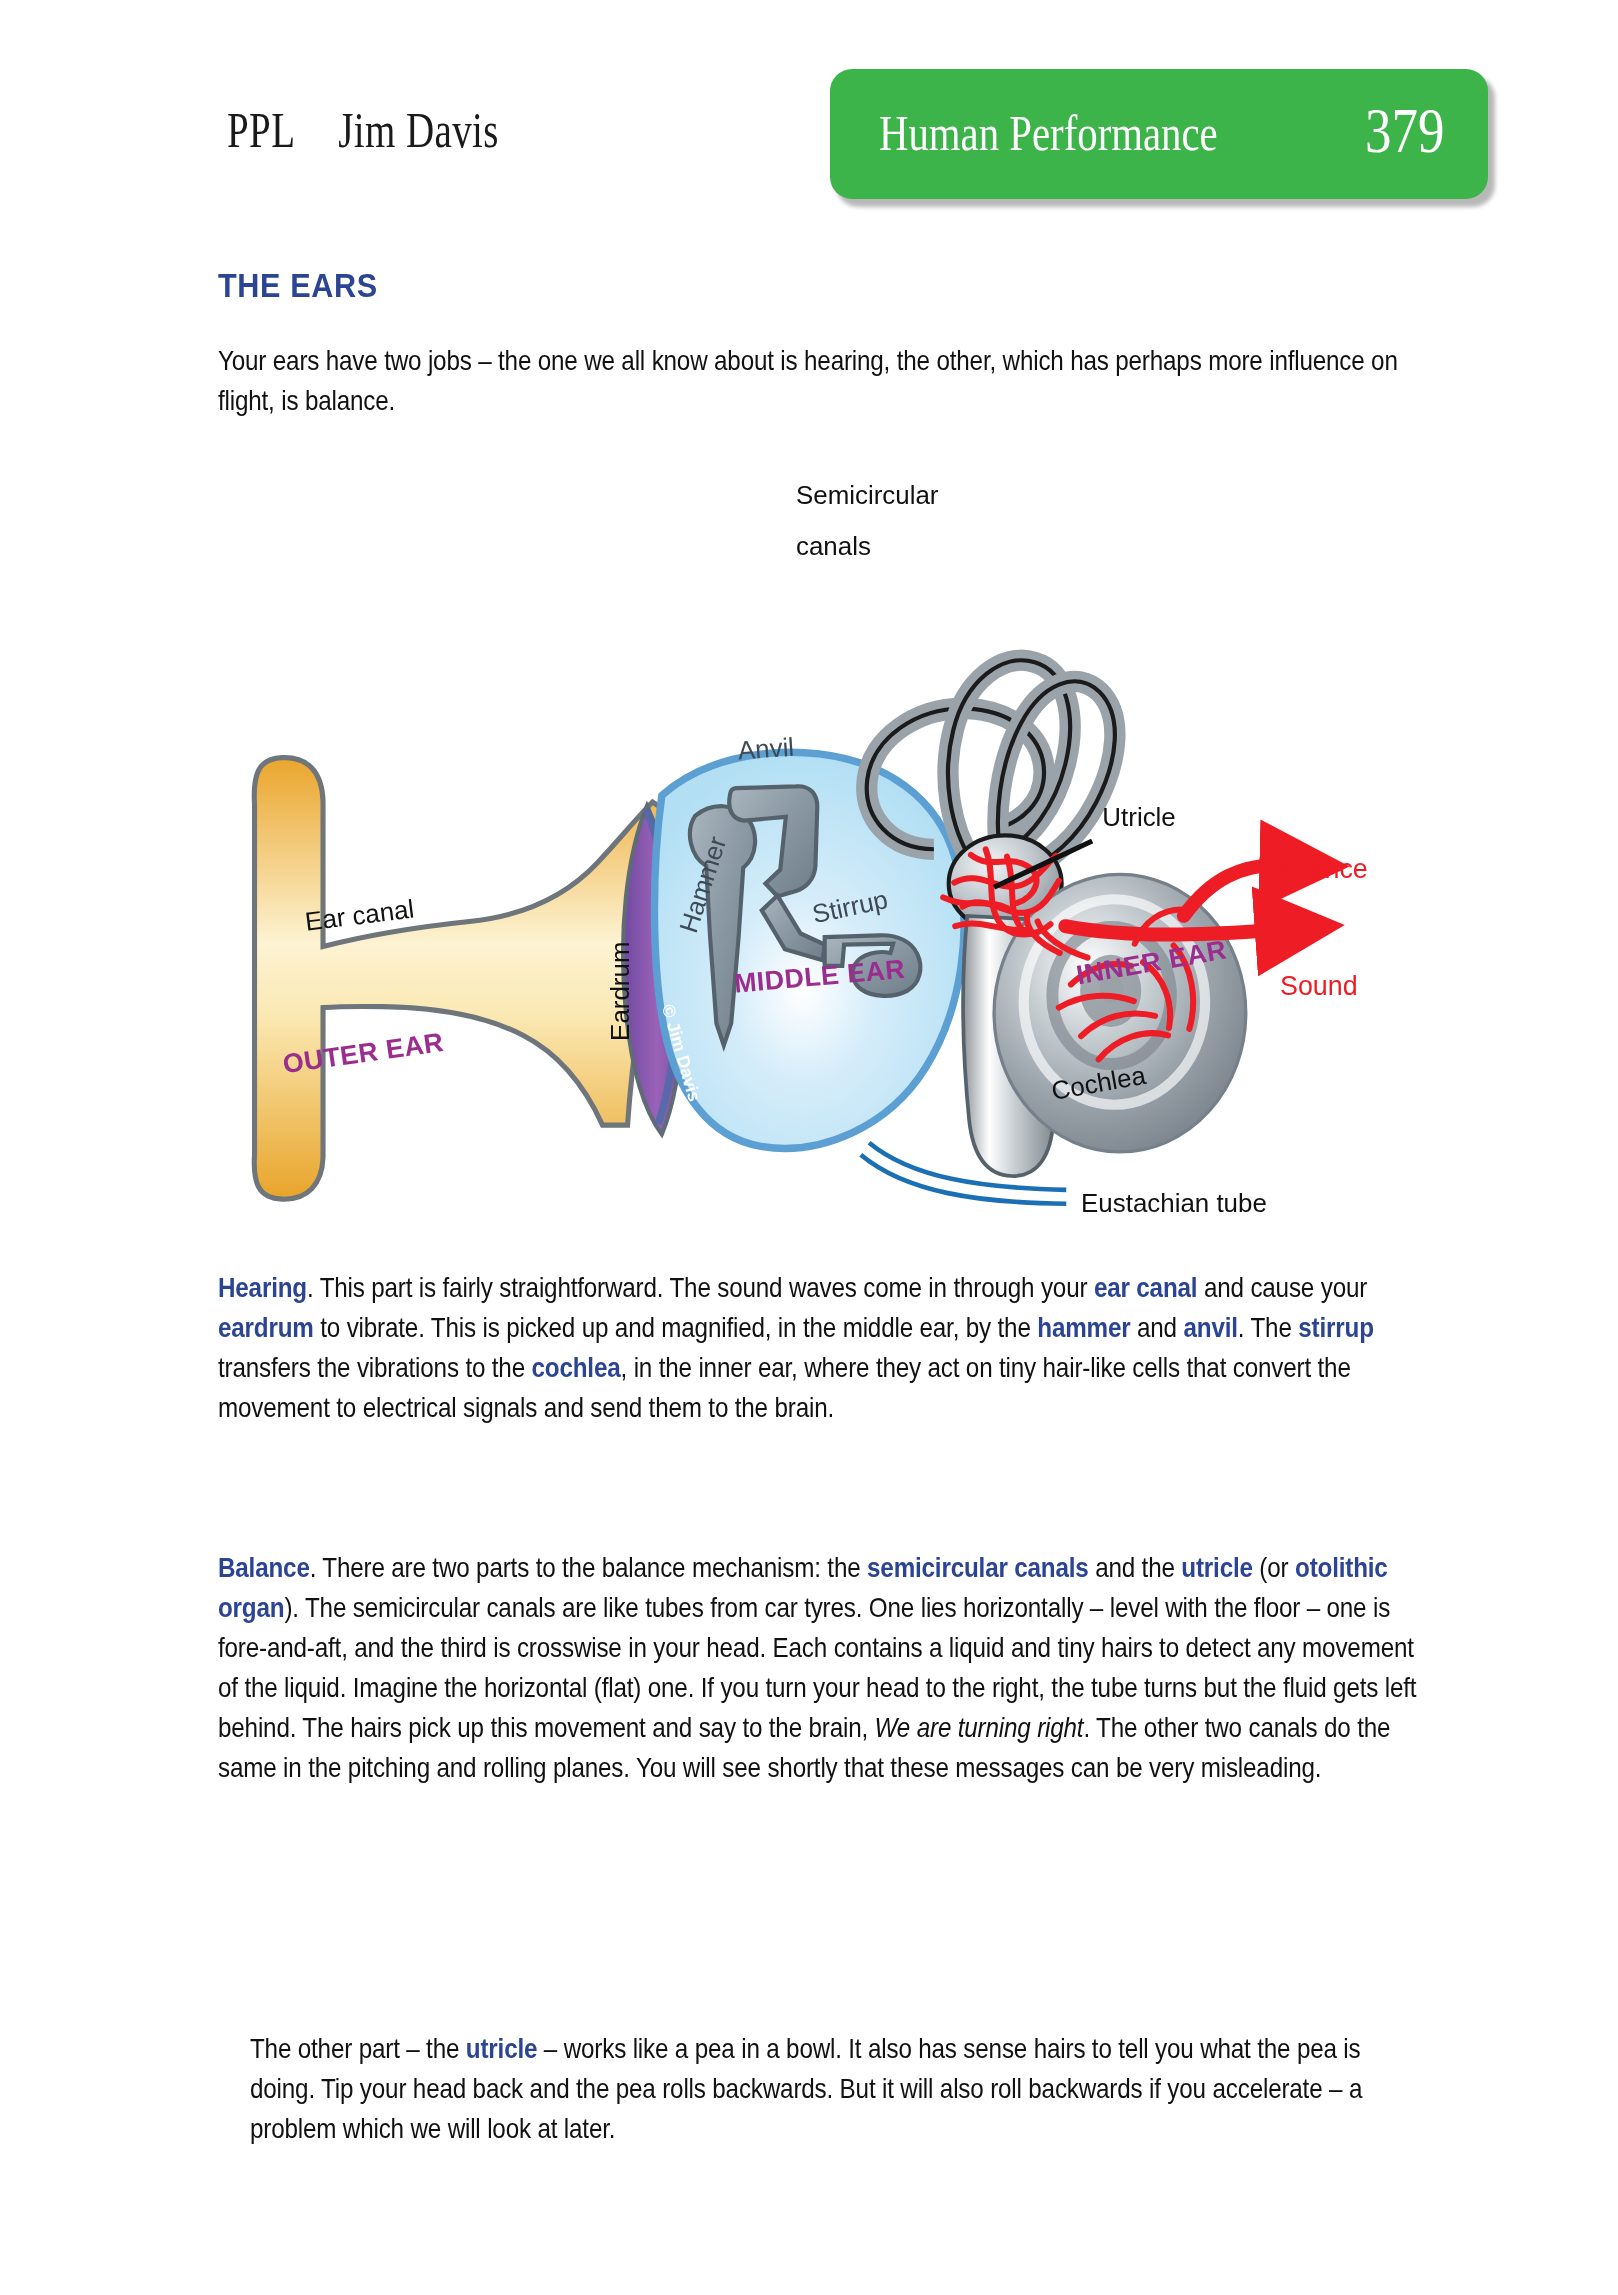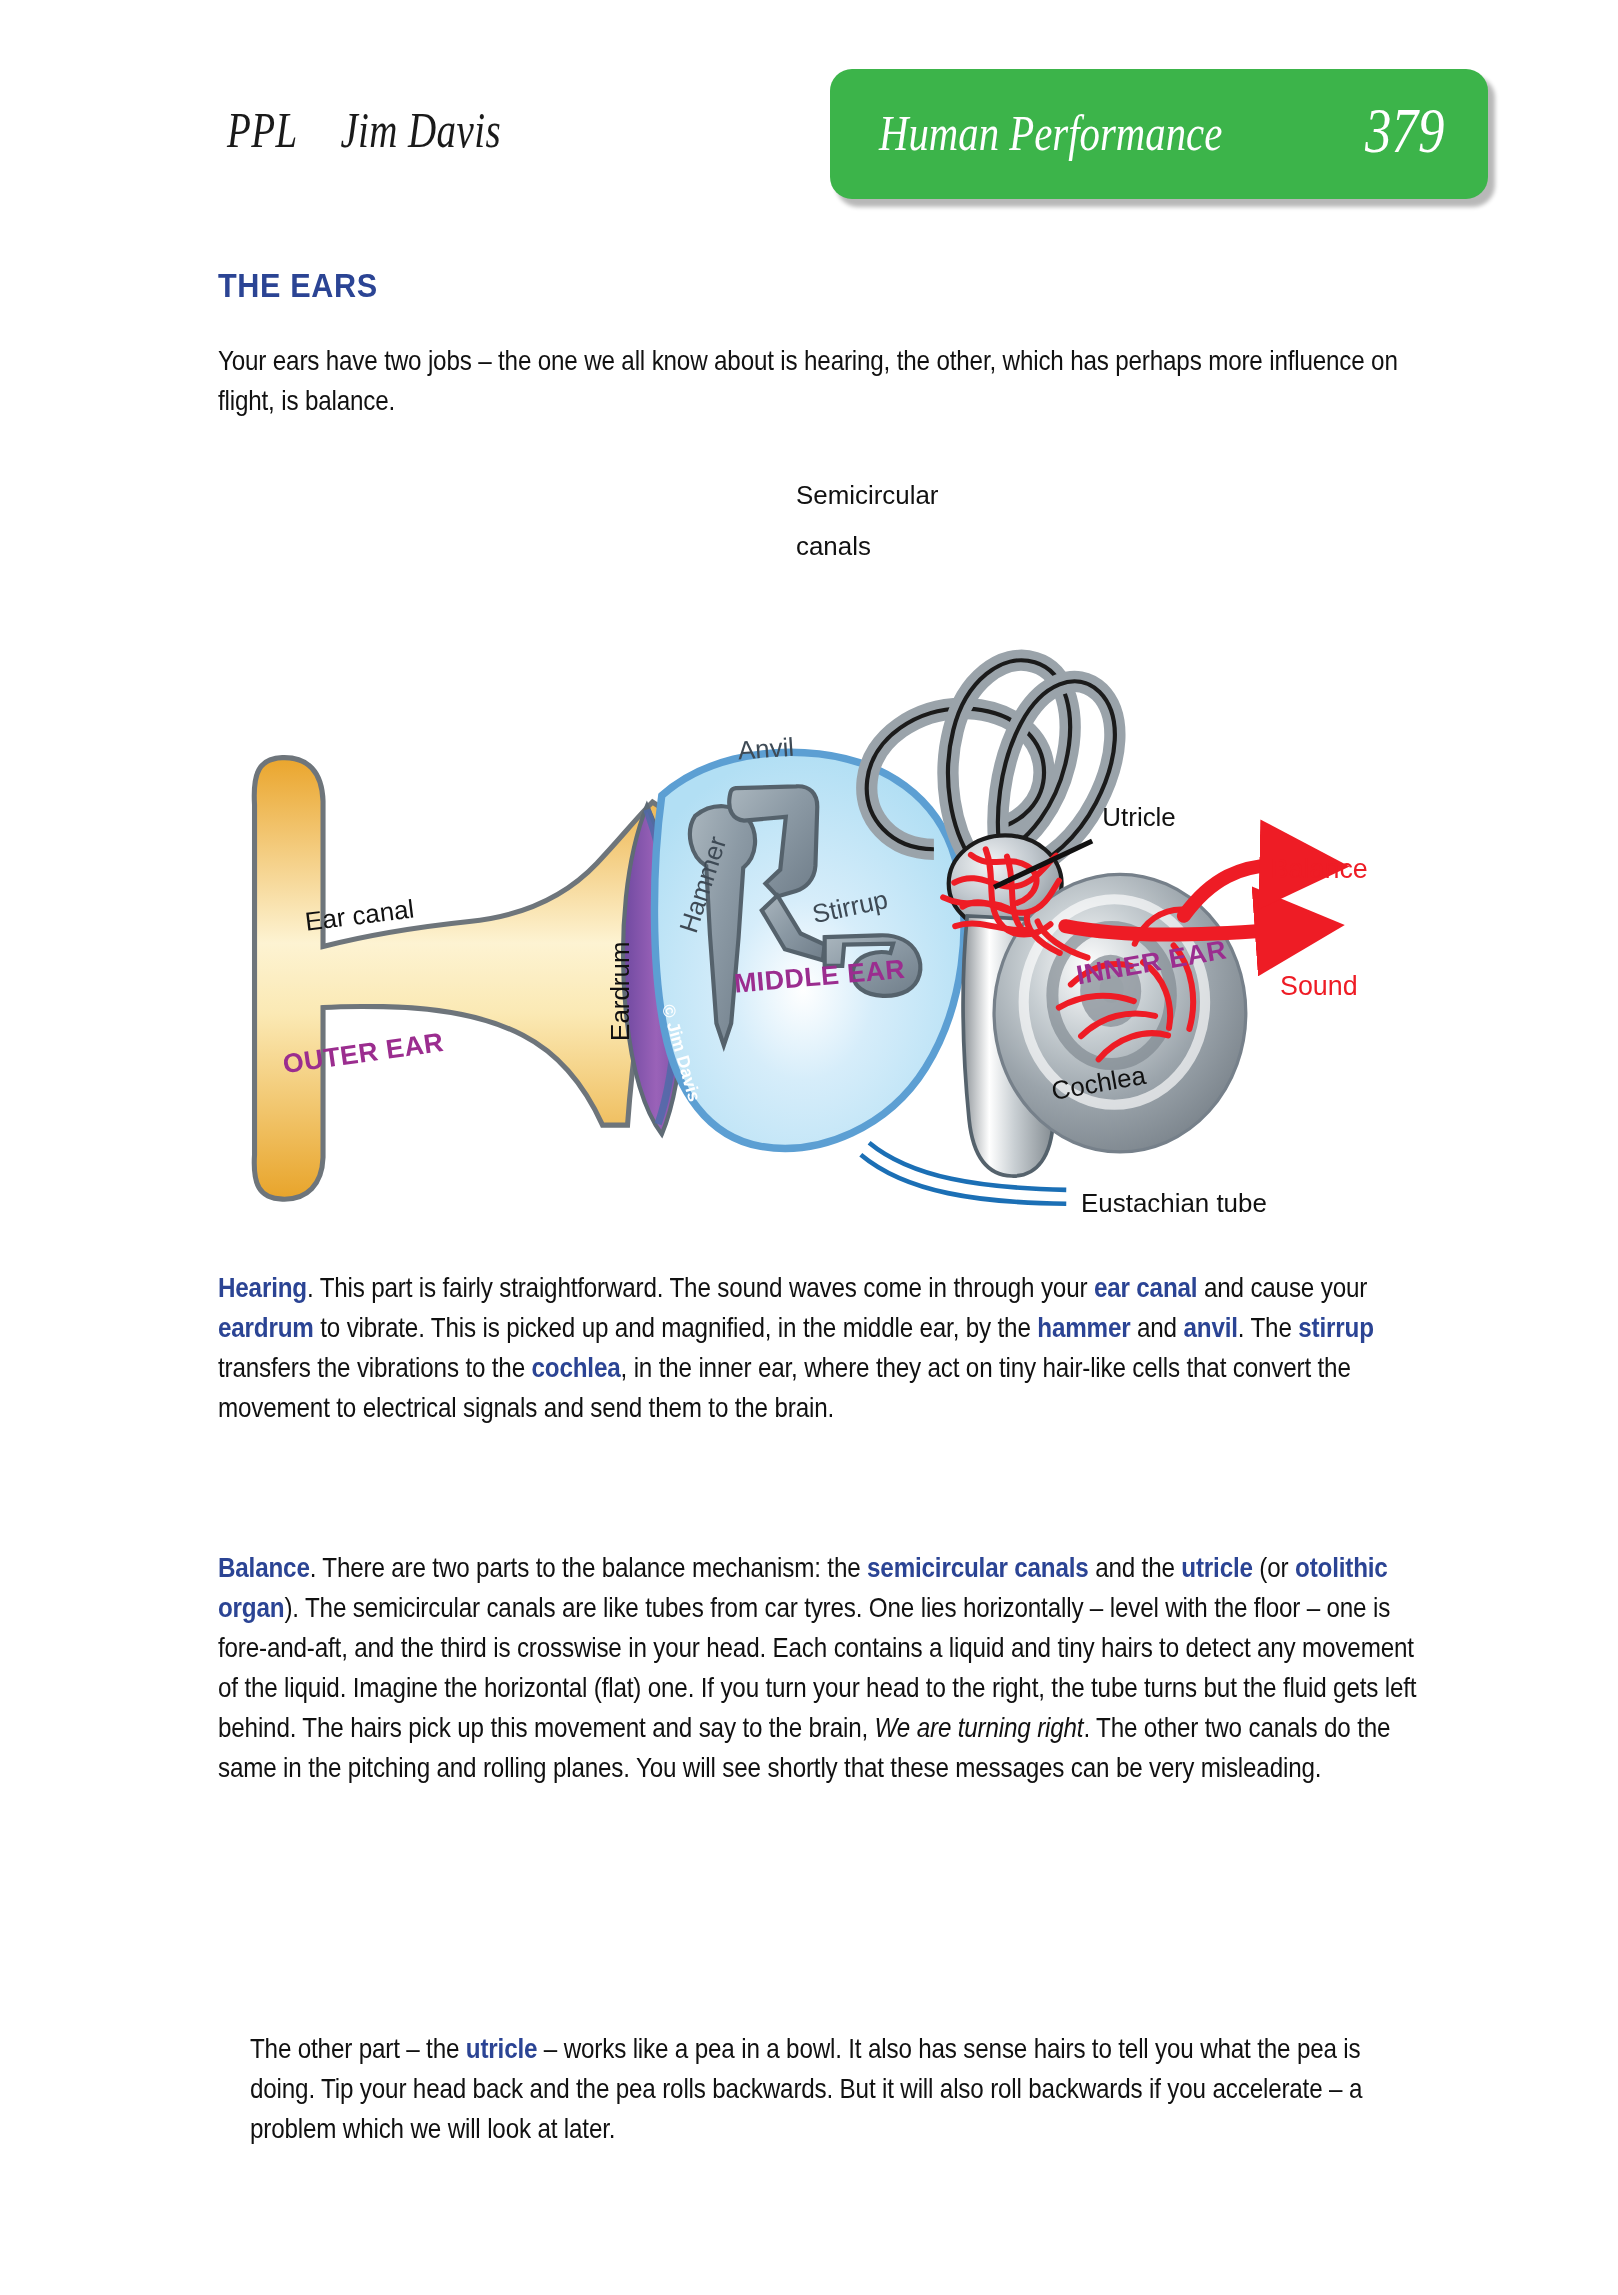--- a/index.html
+++ b/index.html
@@ -15,21 +15,20 @@
     font-family: "Liberation Sans", sans-serif;
     overflow: hidden;
   }
 
   
   #page-header {
     position: absolute;
     left: 0; top: 0;
     width: 1618px;
     height: 213px;
-    font-style: italic;
   }
   #running-head {
     position: absolute;
     left: 227px;
     top: 101px;
     font-family: "Liberation Serif", serif;
     font-size: 50px;
     color: #1a1a1a;
     letter-spacing: 0.5px;
     white-space: nowrap;

